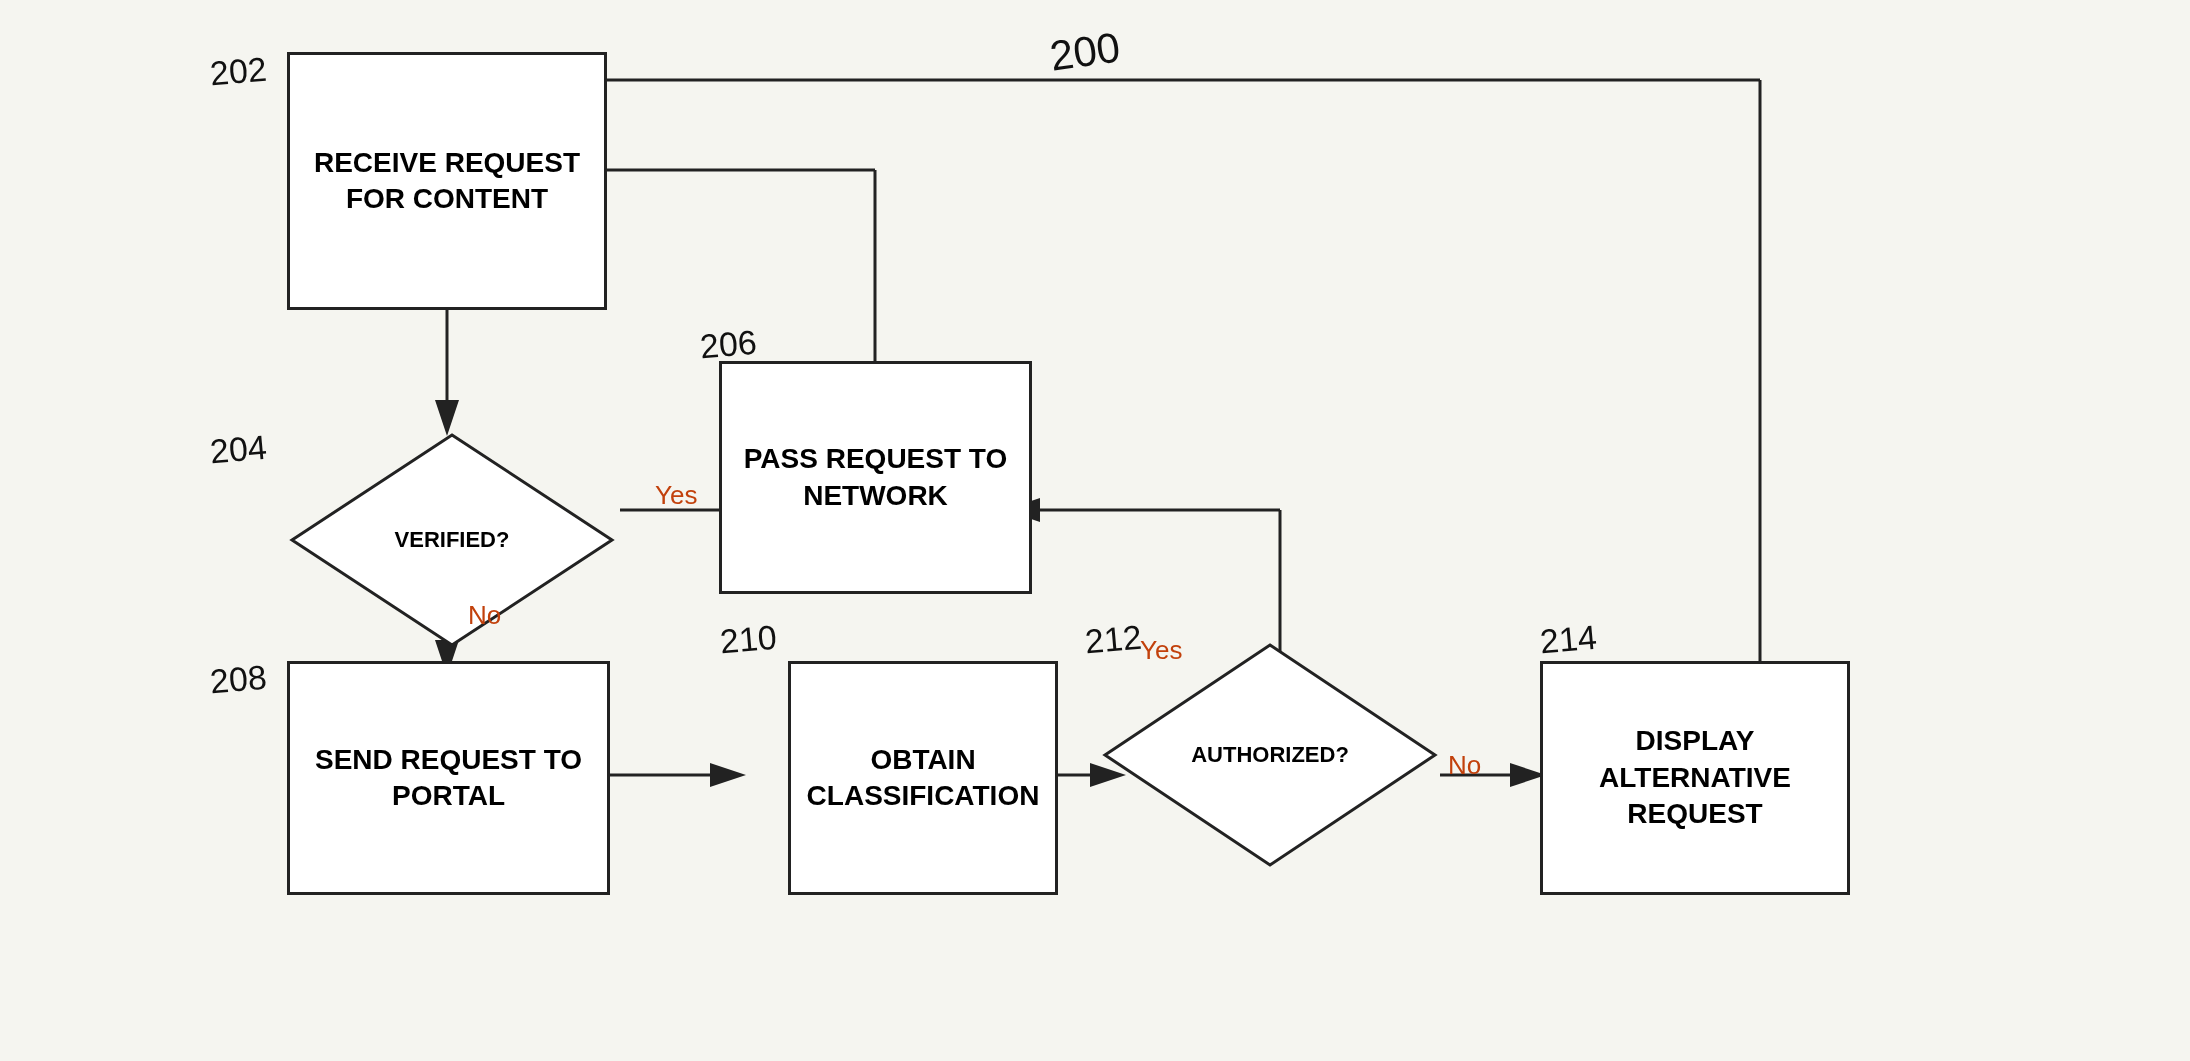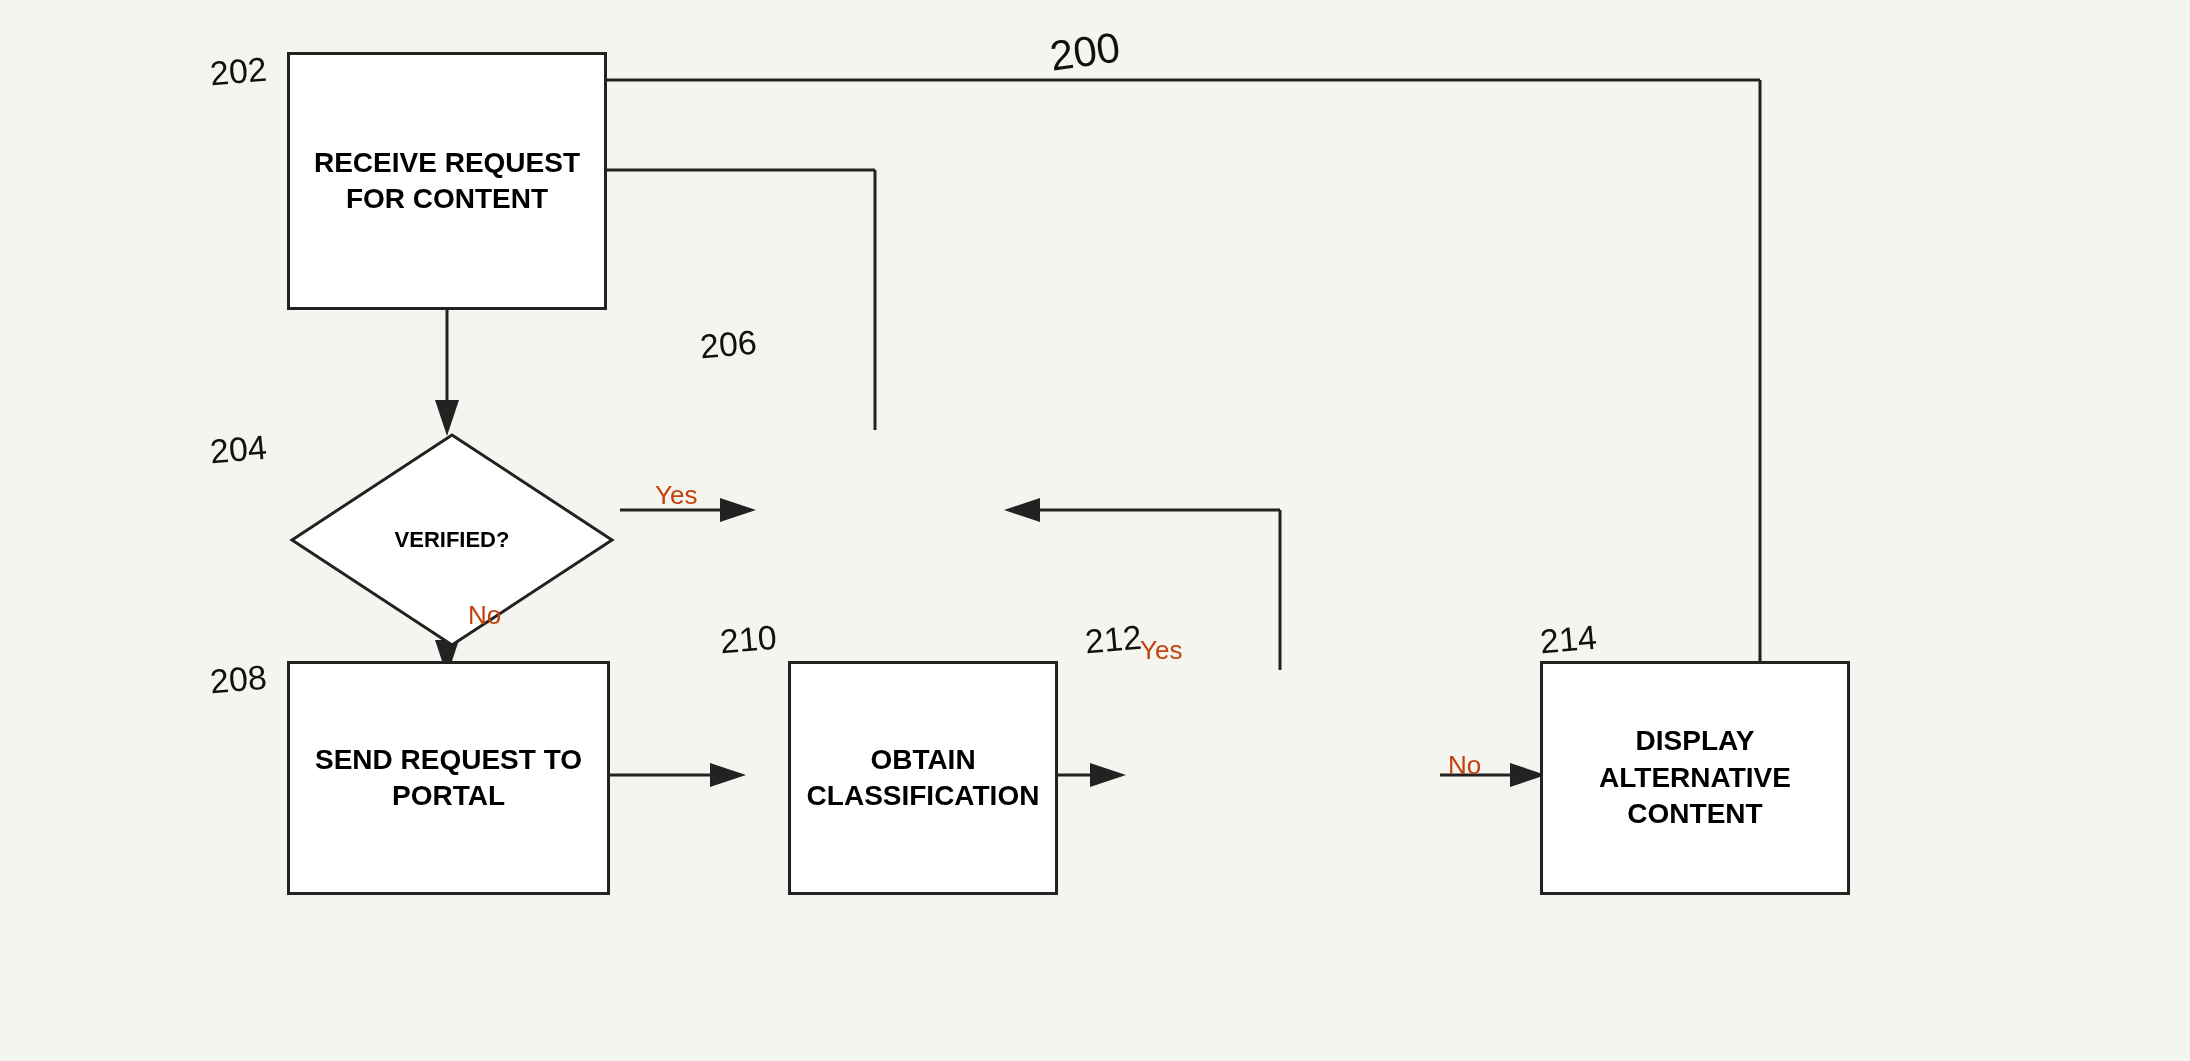--- a/index.html
+++ b/index.html
@@ -118,32 +118,43 @@
 
   <div class="node-diamond" style="left: 287px; top: 430px; width: 330px; height: 220px;">
     <div class="diamond-inner">
       <svg viewBox="0 0 330 220" xmlns="http://www.w3.org/2000/svg">
         <polygon points="165,5 325,110 165,215 5,110" fill="white" stroke="#222" stroke-width="3"></polygon>
       </svg>
     </div>
     <span class="diamond-text">VERIFIED?</span>
   </div>
 
+  <div class="node-rect" style="left: 719px; top: 361px; width: 313px; height: 233px;">
+    <span>PASS REQUEST TO NETWORK</span>
+  </div>
 
   <div class="node-rect" style="left: 287px; top: 661px; width: 323px; height: 234px;">
     <span>SEND REQUEST TO PORTAL</span>
   </div>
 
   <div class="node-rect" style="left: 740px; top: 661px; width: 270px; height: 234px; margin-left: 48px;">
     <span>OBTAIN CLASSIFICATION</span>
   </div>
 
+  <div class="node-diamond" style="left: 1100px; top: 640px; width: 340px; height: 230px;">
+    <div class="diamond-inner">
+      <svg viewBox="0 0 340 230" xmlns="http://www.w3.org/2000/svg">
+        <polygon points="170,5 335,115 170,225 5,115" fill="white" stroke="#222" stroke-width="3"></polygon>
+      </svg>
+    </div>
+    <span class="diamond-text">AUTHORIZED?</span>
+  </div>
 
   <div class="node-rect" style="left: 1540px; top: 661px; width: 310px; height: 234px;">
-    <span>DISPLAY ALTERNATIVE CONTENT</span>
+    <span>DISPLAY ALTERNATIVE REQUEST</span>
   </div>
 
   <div class="label-text" style="left: 1050px; top: 28px; font-size: 42px; transform: rotate(-8deg);">
     <span>200</span>
   </div>
 
   <div class="label-text" style="left: 210px; top: 52px;">
     <span>202</span>
   </div>
 

